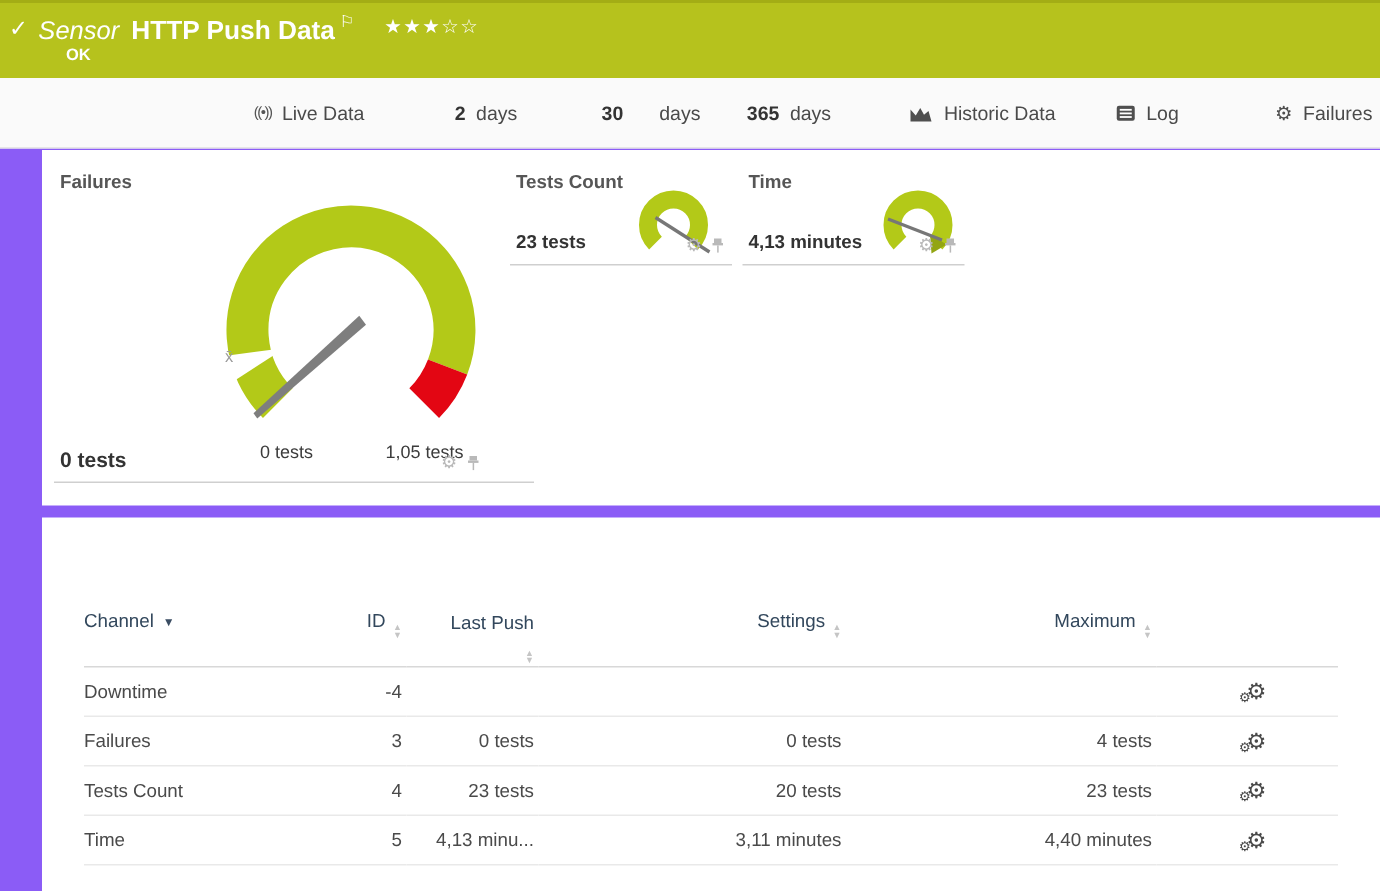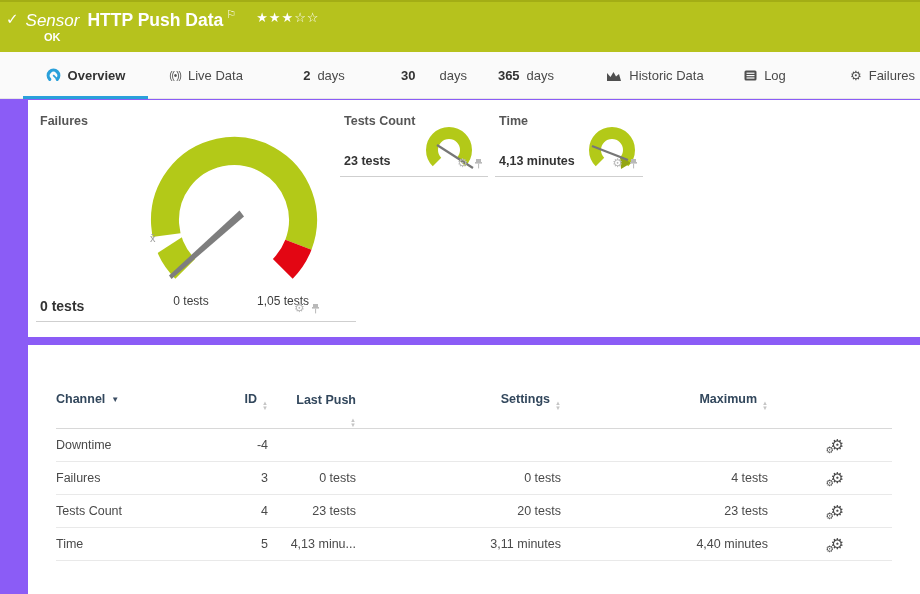--- a/index.html
+++ b/index.html
@@ -50,22 +50,22 @@
   .scale { position:absolute; top:194px; font-size:12px; color:#3c3c3c; text-align:center; }
   .sc0 { left:118px; width:74px; } .sc1 { left:204px; width:86px; }
   .wicons { position:absolute; display:flex; gap:6px; align-items:center; }
   .w-fail .wicons { left:258px; top:202px; }
   .w-tc .wicons, .w-time .wicons { right:5px; top:57px; }
   .wicons .gear { font-size:12px; color:#b9b9b9; cursor:pointer; line-height:12px; }
   .wicons svg { cursor:pointer; }
 
   
   table { border-collapse:collapse; margin-left:28px; width:836px; table-layout:fixed; }
-  th { height:83px; vertical-align:top; padding-top:47px; border-bottom:1px solid #d8d8d8;
-       font-size:12.5px; font-weight:700; color:#32475c; text-align:right; cursor:pointer; }
+  th { height:83px; vertical-align:top; padding-top:62px; border-bottom:1px solid #d8d8d8;
+       font-size:12.5px; font-weight:400; color:#32475c; text-align:right; cursor:pointer; }
   th.h-ch { text-align:left; }
   col.c-ch{width:170px} col.c-id{width:45px} col.c-last{width:88px}
   col.c-min{width:205px} col.c-max{width:207px} col.c-set{width:121px}
   td { height:33px; border-bottom:1px solid #e9e9e9; font-size:12.5px; color:#4a4a4a;margin-top:25px; }
   td.num, th.num { text-align:right; padding-right:3px; }
   td.ch { text-align:left; }
   .sort-solid { font-size:8px; color:#3b4d63; margin-left:6px; vertical-align:1px; }
   .sortd { display:inline-flex; flex-direction:column; margin-left:5px; vertical-align:-2px; }
   .sortd span { font-size:6px; line-height:5px; color:#c5c5c5; }
   .wrapcell { display:inline-block; width:62px; text-align:right; line-height:16px; }
@@ -81,28 +81,20 @@
 <div id="app">
 
   <div class="statusbar">
     <div class="t-row">
       <span class="check">✓</span><span class="stype">Sensor</span><span class="stitle">HTTP Push Data</span><span class="flag">⚐</span><span class="stars"><span>★★★</span><span>☆☆</span></span>
     </div>
     <div class="ok">OK</div>
   </div>
 
   <div class="tabstrip">
-    <div class="tab active" style="left:23px;width:125px;">
-      <svg width="15" height="15" viewBox="0 0 15 15">
-          <path d="M 3.75 11.25 A 5.3 5.3 0 1 1 11.25 11.25" stroke="#2aa0da" stroke-width="3.2" fill="none" stroke-linecap="round"></path>
-          <line x1="7.2" y1="7.2" x2="11.6" y2="11.6" stroke="#2aa0da" stroke-width="1.7"></line>
-        </svg>
-      <span>Overview</span>
-      <span class="underline"></span>
-    </div>
     <div class="tab" style="left:160px;width:92px;">
       <span class="liveglyph">((•))</span>
       <span>Live Data</span>
     </div>
     <div class="tab" style="left:296px;width:56px;">
       <span class="tnum">2</span>
       <span>days</span>
     </div>
     <div class="tab" style="left:402px;width:64px;gap:24px;">
       <span class="tnum">30</span>

